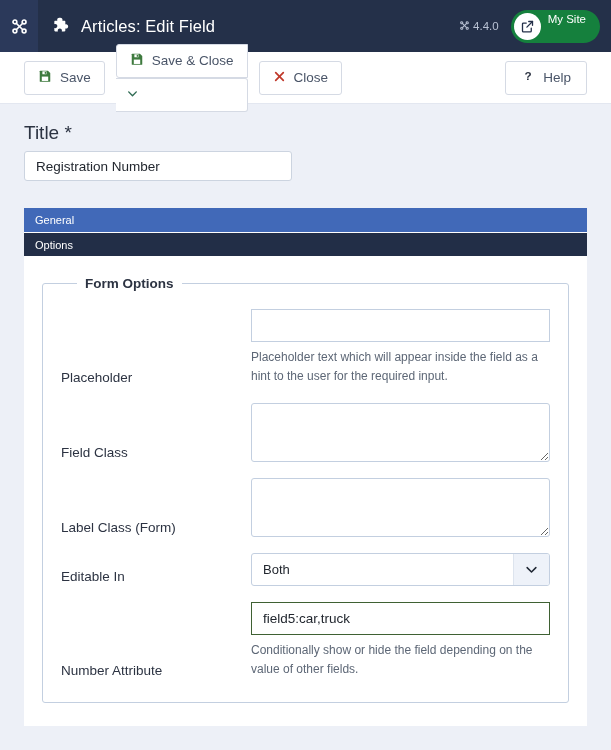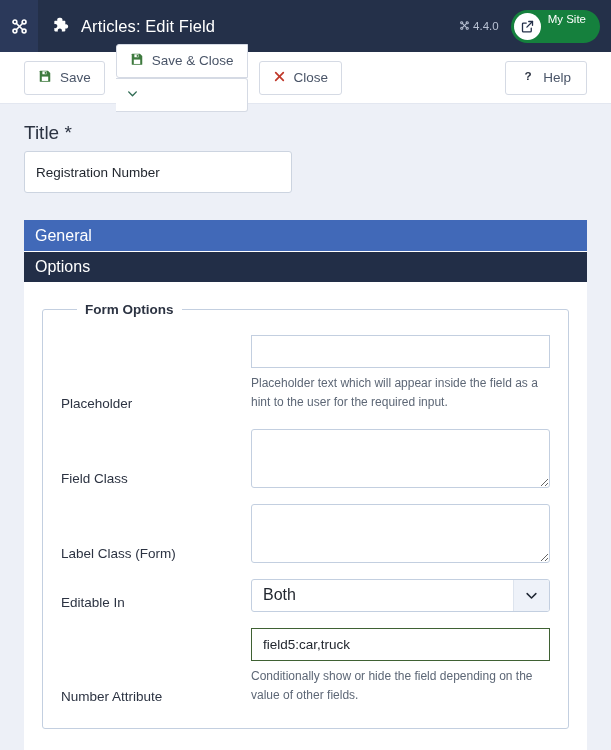--- a/index.html
+++ b/index.html
@@ -117,39 +117,39 @@
   }
   .field-title-block { padding: 18px 0 0 0; }
   .lbl-title {
     font-size: 19px;
     color: #2c3342;
     display: block;
     margin-bottom: 7px;
   }
   .input-title {
     width: 268px;
-    height: 42px;
+    height: 30px;
     border: 1px solid #ccd4e0;
     border-radius: 3px;
     background: #fff;
     font-size: 13.5px;
     color: #22272f;
     padding: 0 11px;
     font-family: "Liberation Sans", sans-serif;
     outline: none;
   }
 
   
   .tabs { margin-top: 27px; }
   .tab {
-    height: 31px;
+    height: 24px;
     display: flex;
     align-items: center;
     padding: 0 11px;
-    font-size: 16px;
+    font-size: 11px;
     color: #ffffff;
     cursor: pointer;
     user-select: none;
   }
   .tab-active { background: #4169b8; }
   .tab-inactive { background: #222e47; border-top: 1px solid #ffffff; }
 
   
   .panel {
     background: #ffffff;
@@ -227,21 +227,21 @@
     border: 1px solid #c3cfe0;
     border-radius: 3px;
     background: #fff;
     display: flex;
     align-items: center;
     cursor: pointer;
     overflow: hidden;
   }
   .select-value {
     flex: 1 1 auto;
-    font-size: 16px;
+    font-size: 13px;
     color: #22272f;
     padding: 0 11px;
   }
   .select-caret {
     flex: 0 0 36px;
     height: 100%;
     background: #eef2f9;
     border-left: 1px solid #dde4ee;
     display: flex;
     align-items: center;

